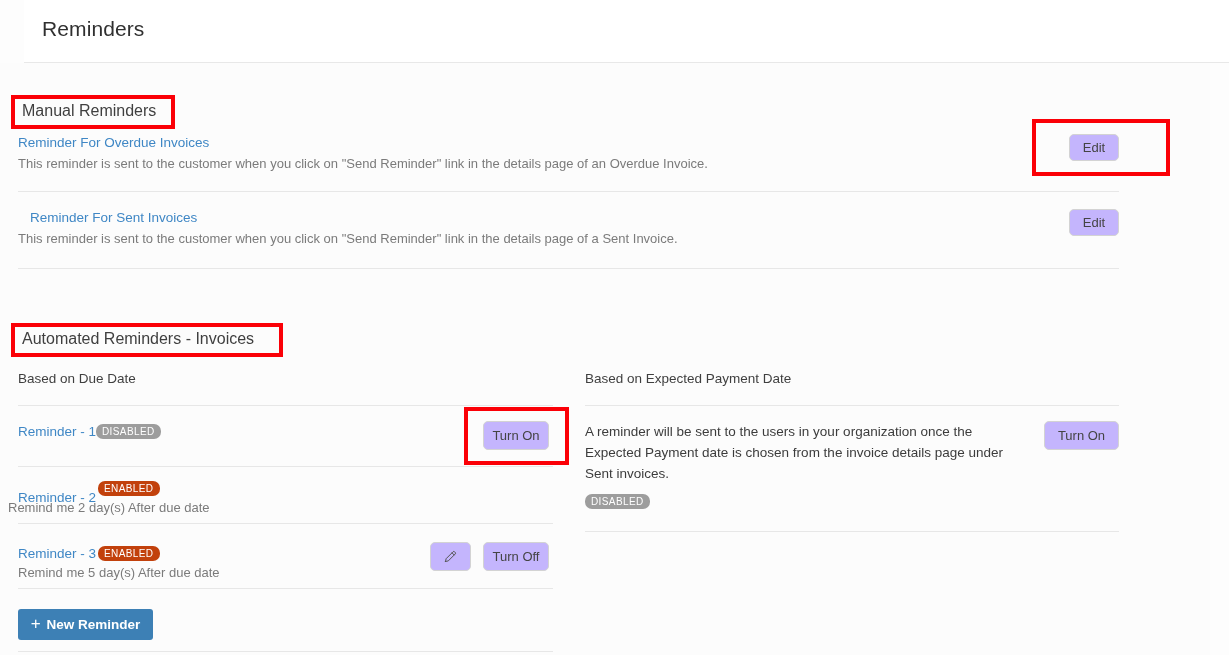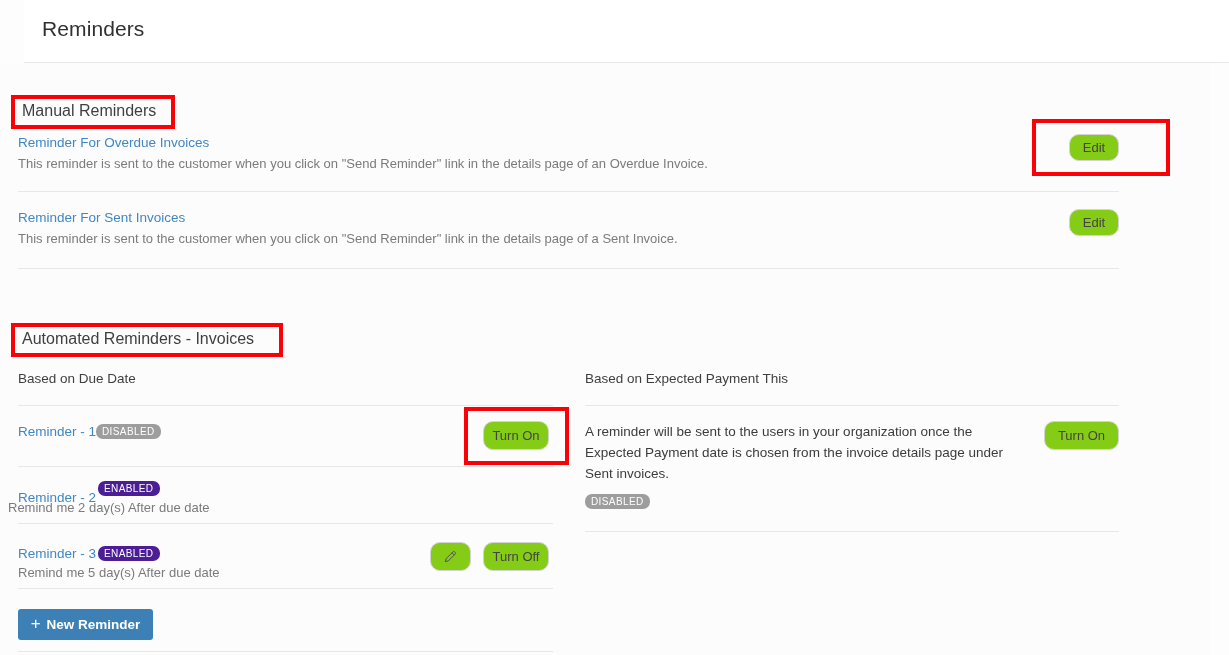--- a/index.html
+++ b/index.html
@@ -38,31 +38,31 @@
   .link {
     position: absolute; font-size: 13.5px; color: #3f87c5; white-space: nowrap;
     text-decoration: none;
   }
   .desc {
     position: absolute; font-size: 13px; color: #7b7b7b; white-space: nowrap;
   }
 
   .btn {
     position: absolute; display: flex; align-items: center; justify-content: center;
-    background: #84cc16; border: 1px solid #d3d3d3; border-radius: 10px;
+    background: #c4b5fd; border: 1px solid #d3d3d3; border-radius: 5px;
     color: #444; font-size: 13px; font-family: "Liberation Sans", sans-serif;
     cursor: pointer; padding: 0;
   }
 
   .badge {
     position: absolute; display: inline-flex; align-items: center; justify-content: center;
     height: 15px; padding: 0 6px; border-radius: 7px;
     font-size: 10px; color: #ffffff; letter-spacing: .4px; font-weight: 400; white-space: nowrap;
   }
-  .badge-enabled { background: #4c1d95; }
+  .badge-enabled { background: #c2410c; }
   .badge-disabled { background: #9d9d9d; }
 
   .sub-head {
     position: absolute; font-size: 13.5px; color: #3f3f3f; white-space: nowrap;
   }
 
   .para {
     position: absolute; font-size: 13.5px; color: #3c3c3c; line-height: 21px; width: 432px;
   }
 
@@ -90,21 +90,21 @@
     <div class="section-title" style="left:22px; top:39px;">Manual Reminders</div>
     <div class="annot" style="left:11px; top:32px; width:164px; height:34px;"></div>
 
     <a class="link" style="left:18px; top:72px;" href="#">Reminder For Overdue Invoices</a>
     <div class="desc" style="left:18px; top:93px;">This reminder is sent to the customer when you click on "Send Reminder" link in the details page of an Overdue Invoice.</div>
     <button class="btn" style="left:1069px; top:71px; width:50px; height:27px;">Edit</button>
     <div class="annot" style="left:1032px; top:56px; width:138px; height:57px;"></div>
 
     <div class="divider" style="left:18px; top:128px; width:1101px;"></div>
 
-    <a class="link" style="left:18px; top:147px;" href="#">Reminder For Sent Invoices</a>
+    <a class="link" style="left:30px; top:147px;" href="#">Reminder For Sent Invoices</a>
     <div class="desc" style="left:18px; top:168px;">This reminder is sent to the customer when you click on "Send Reminder" link in the details page of a Sent Invoice.</div>
     <button class="btn" style="left:1069px; top:146px; width:50px; height:27px;">Edit</button>
 
     <div class="divider" style="left:18px; top:205px; width:1101px;"></div>
 
     <div class="section-title" style="left:22px; top:267px;">Automated Reminders - Invoices</div>
     <div class="annot" style="left:11px; top:260px; width:272px; height:34px;"></div>
 
     <div class="sub-head" style="left:18px; top:308px;">Based on Due Date</div>
     <div class="divider" style="left:18px; top:342px; width:535px;"></div>
@@ -137,21 +137,21 @@
 
     <div class="divider" style="left:18px; top:525px; width:535px;"></div>
 
     <button class="primary-btn" style="left:18px; top:546px; width:135px; height:31px;">
       <span class="plus">+</span>
       <span>New Reminder</span>
     </button>
 
     <div class="divider" style="left:18px; top:588px; width:535px;"></div>
 
-    <div class="sub-head" style="left:585px; top:308px;">Based on Expected Payment This</div>
+    <div class="sub-head" style="left:585px; top:308px;">Based on Expected Payment Date</div>
     <div class="divider" style="left:585px; top:342px; width:534px;"></div>
 
     <div class="para" style="left:585px; top:358px;">A reminder will be sent to the users in your organization once the Expected Payment date is chosen from the invoice details page under Sent invoices.</div>
     <span class="badge badge-disabled" style="left:585px; top:431px;">DISABLED</span>
     <button class="btn" style="left:1044px; top:358px; width:75px; height:29px;">Turn On</button>
 
     <div class="divider" style="left:585px; top:468px; width:534px;"></div>
 
   </div>
 </div>

